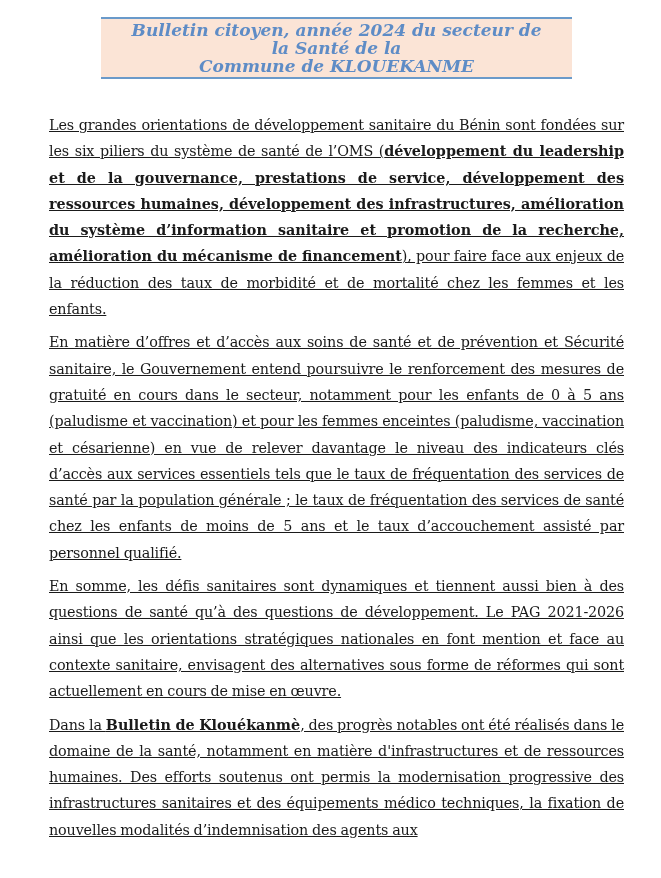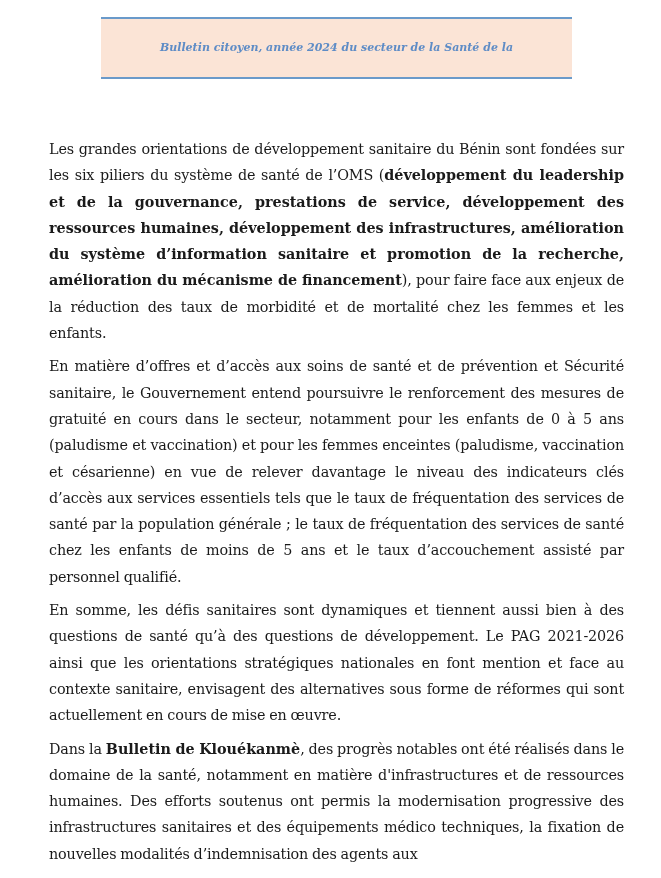--- a/index.html
+++ b/index.html
@@ -27,51 +27,53 @@
       box-sizing: border-box;
       display: flex;
       align-items: center;
       justify-content: center;
       text-align: center;
     }
     .header-title {
       font-family: "DejaVu Serif", "Liberation Serif", serif;
       font-style: italic;
       font-weight: bold;
-      font-size: 11px;
+      font-size: 17px;
       line-height: 18px;
       color: #5e8cc6;
       margin: 15px;
       padding: 0 10px;
     }
     .body-text {
       position: absolute;
       left: 49px;
-      top: 136px;
+      top: 112px;
       width: 575px;
+      text-decoration: underline;
     }
     .para {
       margin: 0 0 7px 0;
       font-size: 14.35px;
       line-height: 26.3px;
       text-align: justify;
       letter-spacing: -0.15px;
       word-spacing: -0.5px;
     }
     .para b {
       font-weight: bold;
       letter-spacing: 0px;
     }
   </style>
 </head>
 <body>
 
 <div class="header-box">
   <p class="header-title">
     <span>Bulletin citoyen, année 2024 du secteur de la Santé de la</span><br>
+    <span>Commune de KLOUEKANME</span>
   </p>
 </div>
 
 <div class="body-text">
   <p class="para">
     <span>Les grandes orientations de développement sanitaire du Bénin sont fondées sur les six piliers du système de santé de l’OMS (</span><b>développement du leadership et de la gouvernance, prestations de service, développement des ressources humaines, développement des infrastructures, amélioration du système d’information sanitaire et promotion de la recherche, amélioration du mécanisme de financement</b><span>), pour faire face aux enjeux de la réduction des taux de morbidité et de mortalité chez les femmes et les enfants.</span>
   </p>
   <p class="para">
     <span>En matière d’offres et d’accès aux soins de santé et de prévention et Sécurité sanitaire, le Gouvernement entend poursuivre le renforcement des mesures de gratuité en cours dans le secteur, notamment pour les enfants de 0 à 5 ans (paludisme et vaccination) et pour les femmes enceintes (paludisme, vaccination et césarienne) en vue de relever davantage le niveau des indicateurs clés d’accès aux services essentiels tels que le taux de fréquentation des services de santé par la population générale ; le taux de fréquentation des services de santé chez les enfants de moins de 5 ans et le taux d’accouchement assisté par personnel qualifié.</span>
   </p>

